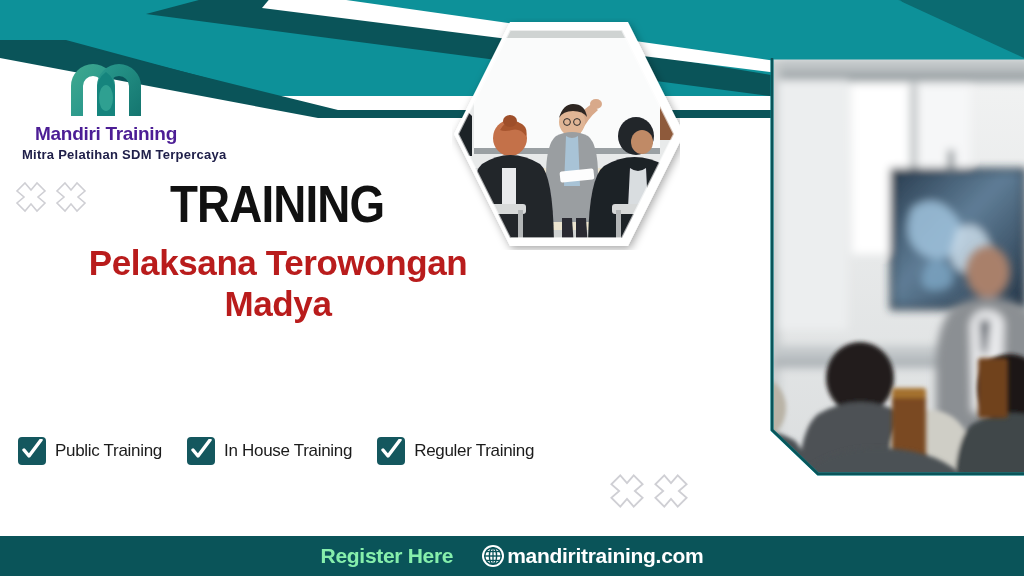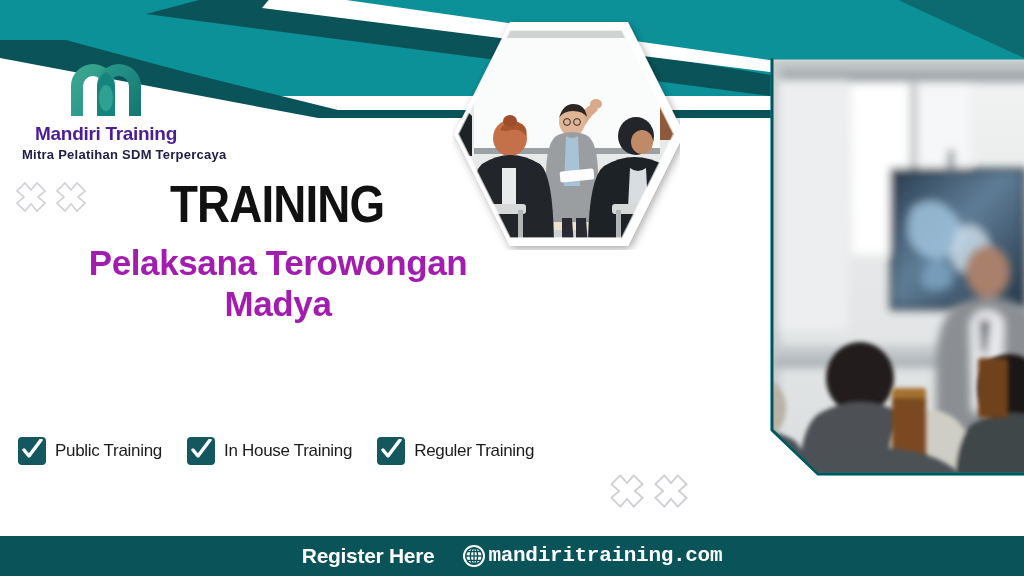--- a/index.html
+++ b/index.html
@@ -39,21 +39,21 @@
     left:170px; top:178px; width:380px;
   }
   .h-training {
     font-size:52px; font-weight:bold; color:#111111;
     letter-spacing:-1px; line-height:1;
     transform:scaleX(0.88); transform-origin:left center;
     font-stretch:condensed;
   }
   .subtitle {
     left:40px; top:243px; width:476px; text-align:center;
-    font-size:35px; font-weight:bold; color:#a21caf;
+    font-size:35px; font-weight:bold; color:#b91c1c;
     line-height:1.16; letter-spacing:-0.4px;
   }
 
   
   .checkrow { left:18px; top:437px; display:flex; align-items:center; gap:0px; }
   .chk-item { display:flex; align-items:center; }
   .chk-item + .chk-item { margin-left:25px; }
   .chk-box {
     width:28px; height:28px; border-radius:4px;
     background:#14575e; position:relative; flex:0 0 auto;
@@ -70,27 +70,27 @@
   .xgroup.left { left:14px; top:180px; }
   .xgroup.bottom { left:608px; top:472px; }
 
   
   .footer {
     left:0; bottom:0; width:1024px; height:40px;
     background:#0a5459; display:flex; align-items:center;
     justify-content:center; gap:28px;
   }
   .f-register {
-    font-size:21px; font-weight:bold; color:#ffffff; letter-spacing:-0.3px;
+    font-size:21px; font-weight:bold; color:#86efac; letter-spacing:-0.3px;
   }
   .f-site {
     font-size:21px; font-weight:bold; color:#ffffff; letter-spacing:-0.3px;
   }
   .f-globe { width:24px; height:24px; display:block; }
-  .f-mid { display:flex; align-items:flex-start; gap:2px;font-family:Liberation Mono, monospace; }
+  .f-mid { display:flex; align-items:flex-start; gap:2px; }
 </style>
 </head>
 <body>
 
 <div id="poster">
 
   <svg class="layer topdeco" viewBox="0 0 1024 120" width="1024" height="120" preserveAspectRatio="none">
 
     <polygon points="760,0 1024,0 1024,62 965,62 905,0" fill="#0b5e64"></polygon>
     <polygon points="300,0 1024,0 1024,96 255,96 190,52" fill="#0d9199"></polygon>

